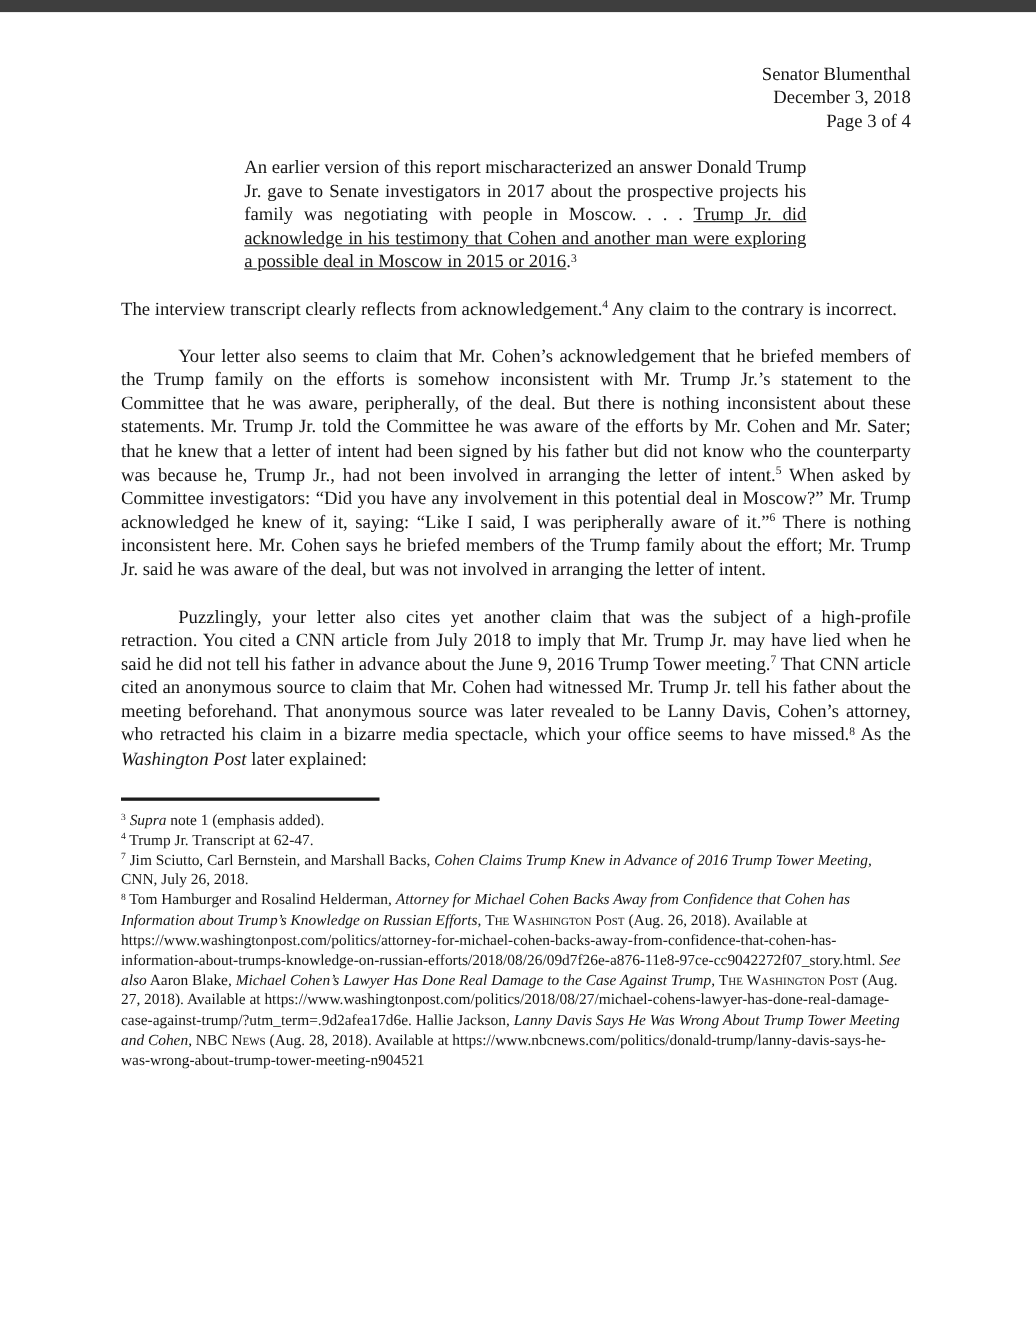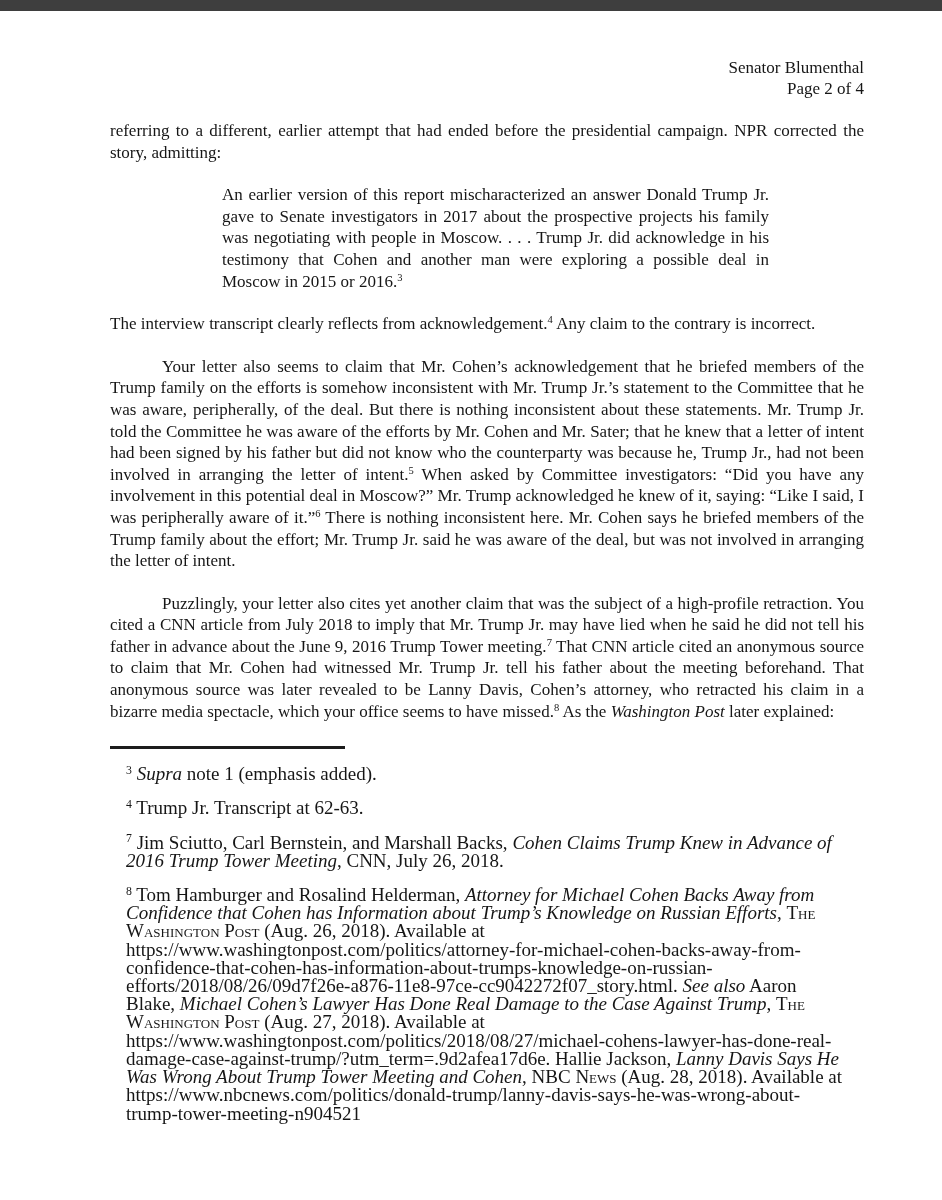--- a/index.html
+++ b/index.html
@@ -3,62 +3,62 @@
 <meta charset="utf-8">
 <title>Letter Scan</title>
 <style>
   html,body{margin:0;padding:0;}
   body{
     width:942px;height:1200px;overflow:hidden;position:relative;
     background:#ffffff;color:#161616;
     font-family:"Liberation Serif", serif;
   }
   .top-bar{position:absolute;top:0;left:0;width:942px;height:11px;}
-  .content{padding:57px 78px 0 110px;}
+  .content{padding:57px 114px 0 110px;}
   .header{text-align:right;font-size:17px;line-height:21px;}
   p.body-p{font-size:17px;line-height:21.6px;text-align:justify;margin:21px 0;}
   p.indent{text-indent:52px;}
   p.quote{margin:21px 95px 21px 112px;}
   .fn-rule{width:235px;border:0;border-top:3px solid #1c1c1c;margin:24px 0 10px 0;}
   .footnotes p.fn{
-    font-size:19px;line-height:18.2px;margin:16px;text-align:left;
+    font-size:14px;line-height:18.2px;margin:0;text-align:left;
     overflow-wrap:break-word;word-break:break-word;
   }
   sup{font-size:0.62em;line-height:0;vertical-align:baseline;position:relative;top:-0.55em;}
   .run-n{font-style:normal;}
   .run-i{font-style:italic;}
-  .run-u{}
+  .run-u{text-decoration:underline;}
   .run-sc{font-variant:small-caps;text-align:center;}
 </style>
 </head>
 <body>
 
 <div class="page">
   <div class="top-bar" style="background: rgb(62, 62, 62);"></div>
 
   <div class="content">
 
     <div class="header">
       <div>Senator Blumenthal</div>
-      <div>Page 2 of 4</div>
+      <div>December 3, 2018</div>
+      <div>Page 3 of 4</div>
     </div>
 
-    <p class="body-p"><span class="run-n">referring to a different, earlier attempt that had ended before the presidential campaign.  NPR corrected the story, admitting:</span></p>
 
     <p class="body-p quote"><span class="run-n">An earlier version of this report mischaracterized an answer Donald Trump Jr. gave to Senate investigators in 2017 about the prospective projects his family was negotiating with people in Moscow. . . . </span><span class="run-u">Trump Jr. did acknowledge in his testimony that Cohen and another man were exploring a possible deal in Moscow in 2015 or 2016</span><span class="run-n">.</span><sup>3</sup></p>
 
     <p class="body-p"><span class="run-n">The interview transcript clearly reflects from acknowledgement.</span><sup>4</sup><span class="run-n">  Any claim to the contrary is incorrect.</span></p>
 
     <p class="body-p indent"><span class="run-n">Your letter also seems to claim that Mr. Cohen’s acknowledgement that he briefed members of the Trump family on the efforts is somehow inconsistent with Mr. Trump Jr.’s statement to the Committee that he was aware, peripherally, of the deal.  But there is nothing inconsistent about these statements.   Mr. Trump Jr. told the Committee he was aware of the efforts by Mr. Cohen and Mr. Sater; that he knew that a letter of intent had been signed by his father but did not know who the counterparty was because he, Trump Jr., had not been involved in arranging the letter of intent.</span><sup>5</sup><span class="run-n">  When asked by Committee investigators: “Did you have any involvement in this potential deal in Moscow?”  Mr. Trump acknowledged he knew of it, saying: “Like I said, I was peripherally aware of it.”</span><sup>6</sup><span class="run-n">  There is nothing inconsistent here.  Mr. Cohen says he briefed members of the Trump family about the effort; Mr. Trump Jr. said he was aware of the deal, but was not involved in arranging the letter of intent.</span></p>
 
     <p class="body-p indent"><span class="run-n">Puzzlingly, your letter also cites yet another claim that was the subject of a high-profile retraction.  You cited a CNN article from July 2018 to imply that Mr. Trump Jr. may have lied when he said he did not tell his father in advance about the June 9, 2016 Trump Tower meeting.</span><sup>7</sup><span class="run-n">  That CNN article cited an anonymous source to claim that Mr. Cohen had witnessed Mr. Trump Jr. tell his father about the meeting beforehand.  That anonymous source was later revealed to be Lanny Davis, Cohen’s attorney, who retracted his claim in a bizarre media spectacle, which your office seems to have missed.</span><sup>8</sup><span class="run-n">  As the </span><span class="run-i">Washington Post</span><span class="run-n"> later explained:</span></p>
 
     <hr class="fn-rule">
 
     <div class="footnotes">
       <p class="fn"><sup>3</sup><span class="run-n"> </span><span class="run-i">Supra</span><span class="run-n"> note 1 (emphasis added).</span></p>
-      <p class="fn"><sup>4</sup><span class="run-n"> Trump Jr. Transcript at 62-63.</span></p>
+      <p class="fn"><sup>4</sup><span class="run-n"> Trump Jr. Transcript at 62-47.</span></p>
       <p class="fn"><sup>7</sup><span class="run-n"> Jim Sciutto, Carl Bernstein, and Marshall Backs, </span><span class="run-i">Cohen Claims Trump Knew in Advance of 2016 Trump Tower Meeting</span><span class="run-n">, CNN, July 26, 2018.</span></p>
       <p class="fn"><sup>8</sup><span class="run-n"> Tom Hamburger and Rosalind Helderman, </span><span class="run-i">Attorney for Michael Cohen Backs Away from Confidence that Cohen has Information about Trump’s Knowledge on Russian Efforts</span><span class="run-n">, </span><span class="run-sc">The Washington Post</span><span class="run-n"> (Aug. 26, 2018). Available at https://www.washingtonpost.com/politics/attorney-for-michael-cohen-backs-away-from-confidence-that-cohen-has-information-about-trumps-knowledge-on-russian-efforts/2018/08/26/09d7f26e-a876-11e8-97ce-cc9042272f07_story.html.  </span><span class="run-i">See also</span><span class="run-n"> Aaron Blake, </span><span class="run-i">Michael Cohen’s Lawyer Has Done Real Damage to the Case Against Trump</span><span class="run-n">, </span><span class="run-sc">The Washington Post</span><span class="run-n"> (Aug. 27, 2018). Available at https://www.washingtonpost.com/politics/2018/08/27/michael-cohens-lawyer-has-done-real-damage-case-against-trump/?utm_term=.9d2afea17d6e.  Hallie Jackson, </span><span class="run-i">Lanny Davis Says He Was Wrong About Trump Tower Meeting and Cohen</span><span class="run-n">, </span><span class="run-sc">NBC News</span><span class="run-n"> (Aug. 28, 2018). Available at https://www.nbcnews.com/politics/donald-trump/lanny-davis-says-he-was-wrong-about-trump-tower-meeting-n904521</span></p>
     </div>
 
   </div>
 </div>
 
 </body></html>

